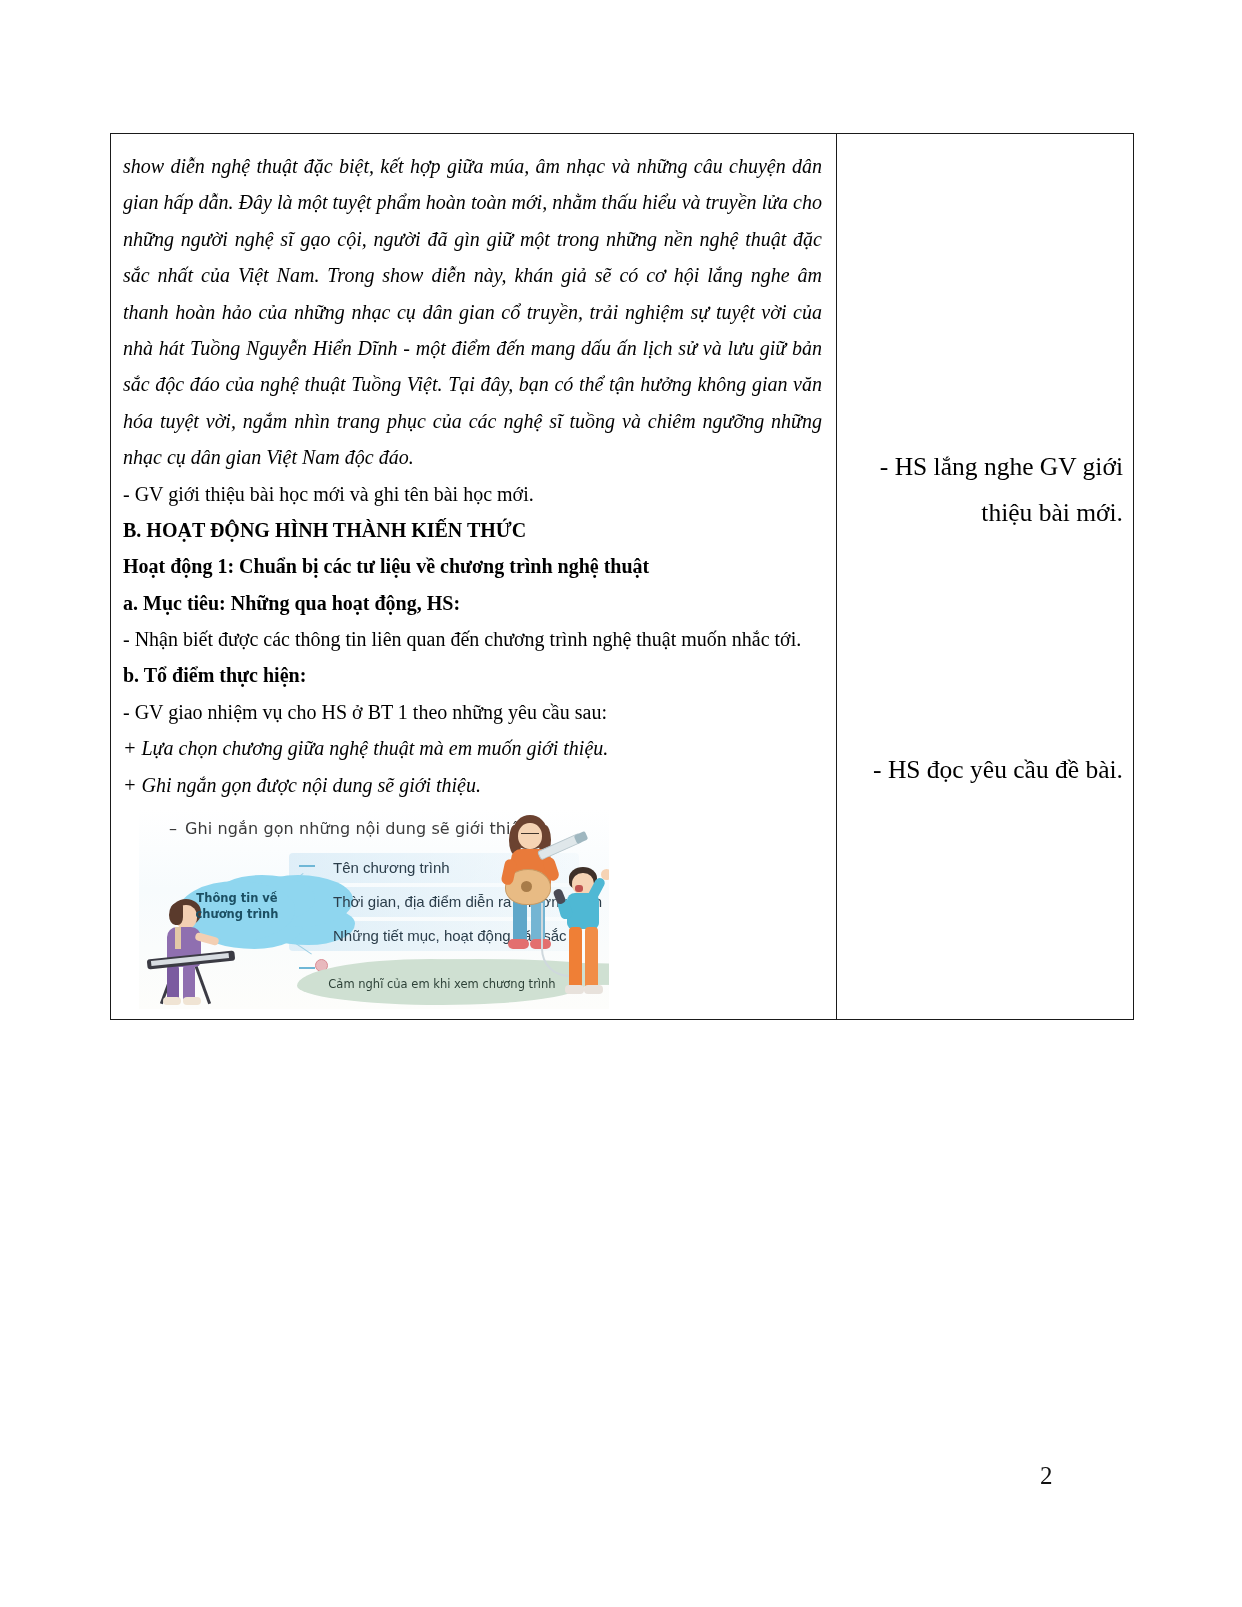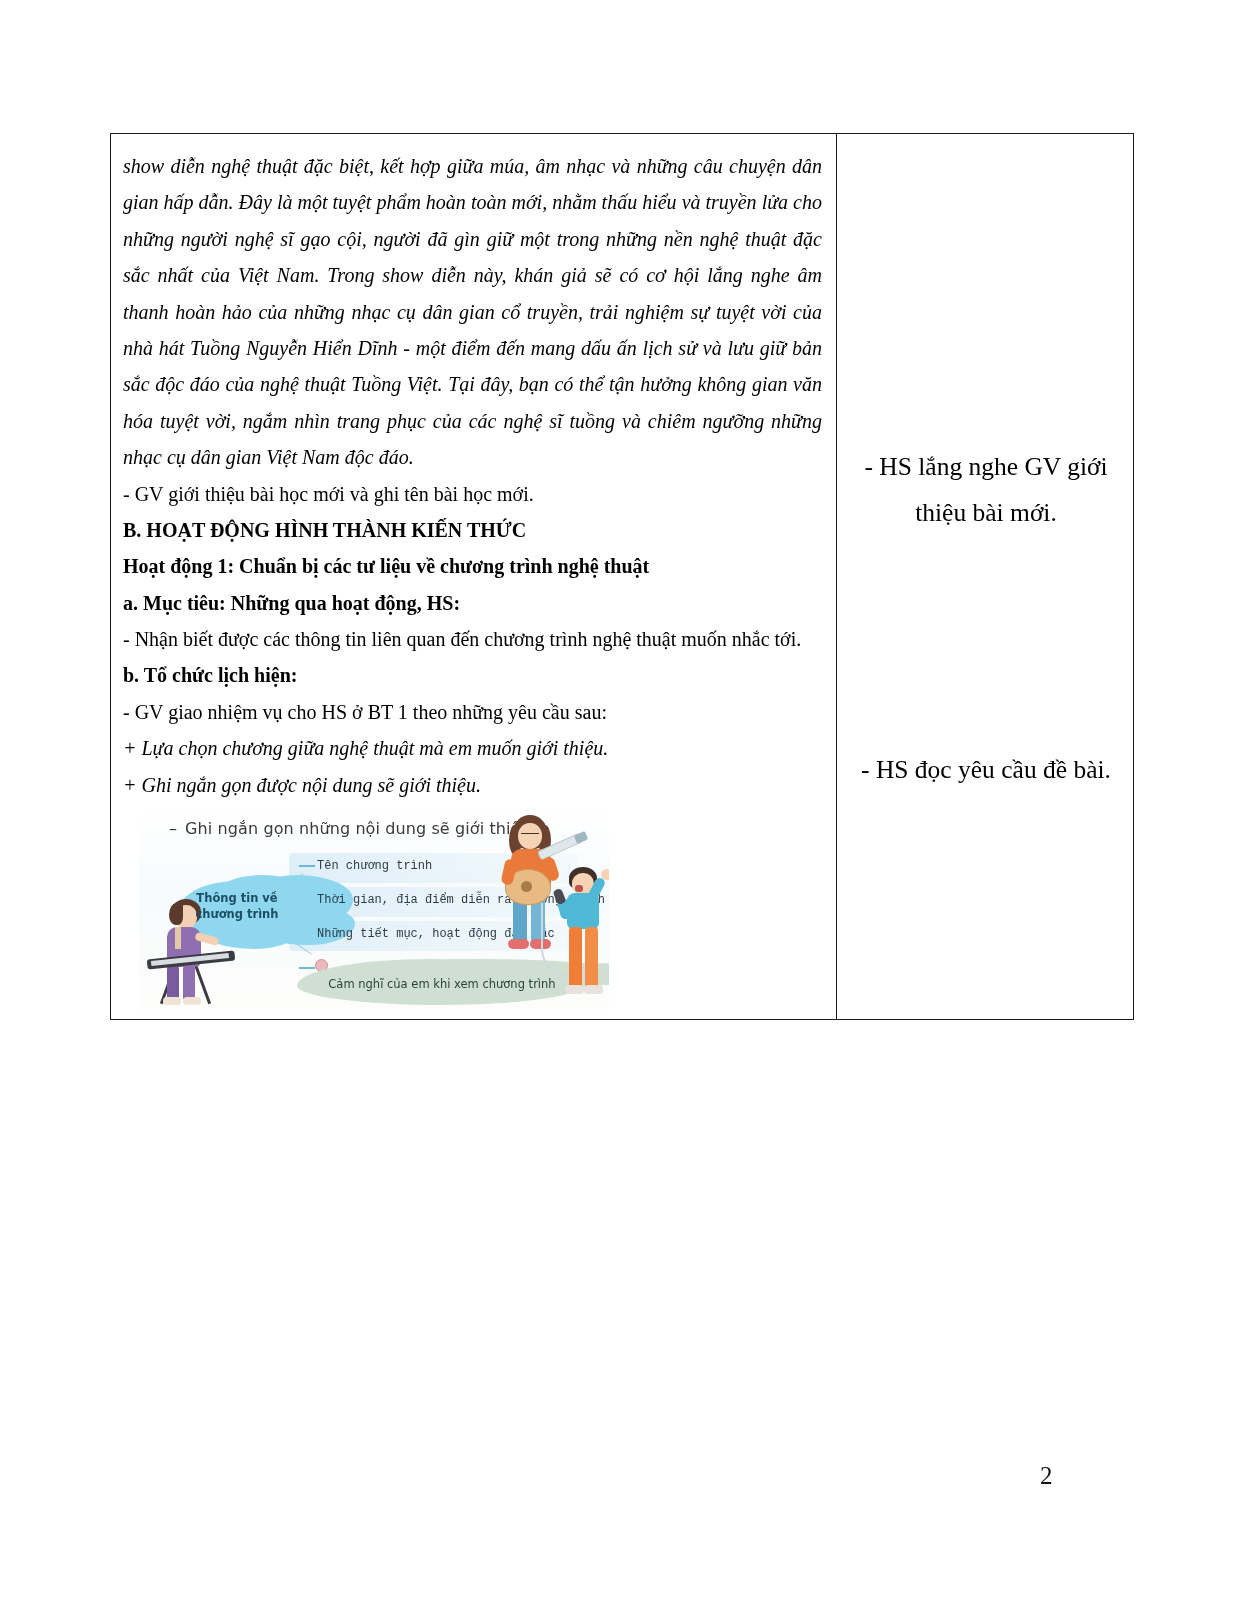--- a/index.html
+++ b/index.html
@@ -63,21 +63,21 @@
   .p-bold {
     font-weight: bold;
     text-align: justify;
   }
   .p-bold-caps {
     font-weight: bold;
   }
   .p-right {
     font-size: 25.5px;
     line-height: 1.82;
-    text-align: center;
+    text-align: right;
   }
 
   .spacer-right { height: 296px; }
   .spacer-right-2 { height: 210px; }
 
   
   .illus-wrap {
     margin-top: 6px;
     margin-left: 16px;
     width: 470px;
@@ -133,23 +133,23 @@
     height: 30px;
     background: linear-gradient(90deg, rgba(214,234,246,.75), rgba(214,234,246,.15));
     border-radius: 4px;
   }
   .band-1 { top: 44px; }
   .band-2 { top: 78px; }
   .band-3 { top: 112px; }
 
   .item-text {
     position: absolute;
-    left: 178px;
-    font-family: Liberation Mono, monospace;
-    font-size: 12px;
+    left: 194px;
+    font-family: Liberation Sans, sans-serif;
+    font-size: 15px;
     color: #2b3d4a;
     white-space: nowrap;
   }
   .it-1 { top: 50px; }
   .it-2 { top: 84px; }
   .it-3 { top: 118px; }
 
   .tick {
     position: absolute;
     left: 160px;
@@ -284,21 +284,21 @@
           <p class="p-plain">- GV giới thiệu bài học mới và ghi tên bài học mới.</p>
 
           <p class="p-bold-caps">B. HOẠT ĐỘNG HÌNH THÀNH KIẾN THỨC</p>
 
           <p class="p-bold">Hoạt động 1: Chuẩn bị các tư liệu về chương trình nghệ thuật</p>
 
           <p class="p-bold-caps">a. Mục tiêu: Những qua hoạt động, HS:</p>
 
           <p class="p-plain">- Nhận biết được các thông tin liên quan đến chương trình nghệ thuật muốn nhắc tới.</p>
 
-          <p class="p-bold-caps">b. Tổ chức lịch hiện:</p>
+          <p class="p-bold-caps">b. Tổ điểm thực hiện:</p>
 
           <p class="p-plain">- GV giao nhiệm vụ cho HS ở BT 1 theo những yêu cầu sau:</p>
 
           <p class="p-italic">+ Lựa chọn chương giữa nghệ thuật mà em muốn giới thiệu.</p>
 
           <p class="p-italic">+ Ghi ngắn gọn được nội dung sẽ giới thiệu.</p>
 
           <div class="illus-wrap">
 
             <div class="illus-note">

